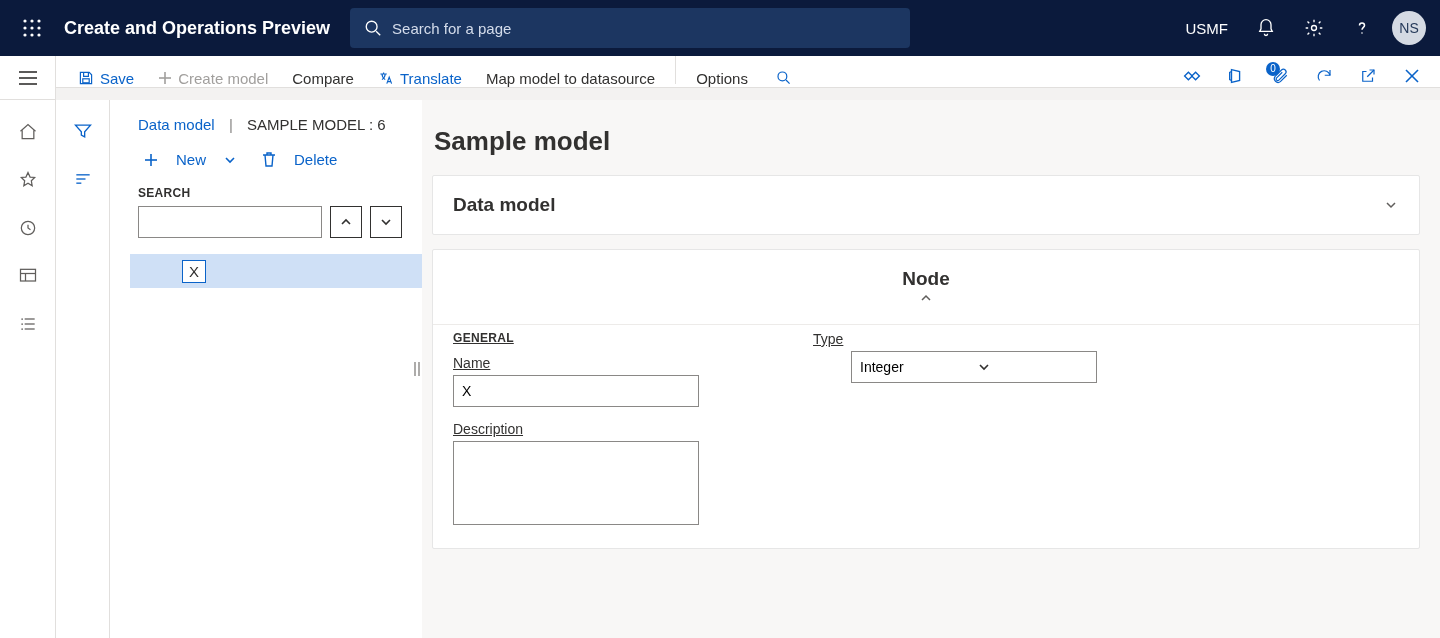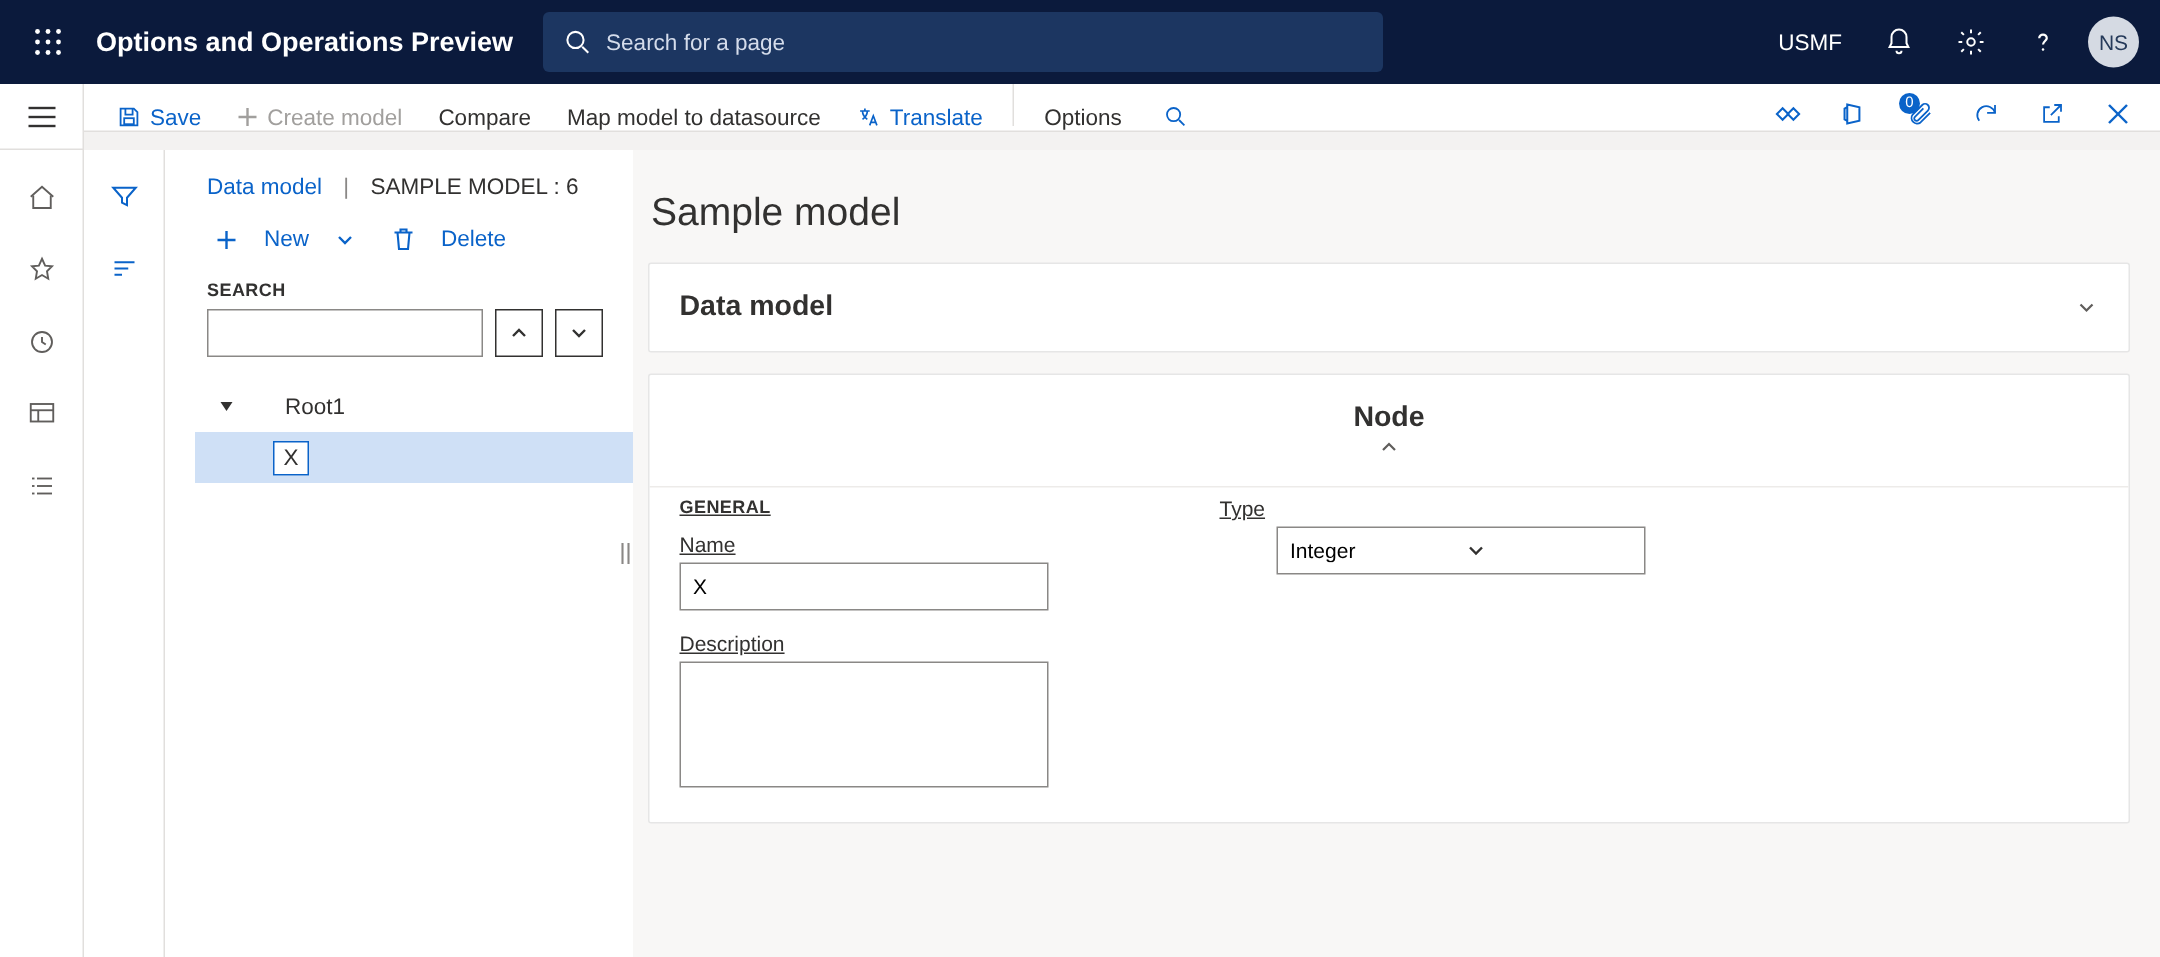--- a/index.html
+++ b/index.html
@@ -61,21 +61,21 @@
   .treepanel .node .pad { width:28px; }
   .treepanel .node .labelcell { padding: 2px 6px; border: 1px solid transparent; }
   .treepanel .node.selected { background: #cfe0f6; }
   .treepanel .node.selected .labelcell { border: 1px solid #0a63c9; background: #fff; }
 
   
   .draghandle { position: absolute; top: 0; left: 300px; width: 14px; bottom: 0; display:flex; align-items:center; justify-content:center; cursor: col-resize; color:#8a8886; }
 
   
   .detail { position: absolute; top: 0; left: 322px; right: 20px; bottom: 0; padding: 0; }
-  .detail h1 { font-size: 26px; font-weight: 400; padding: 26px 0 18px 2px; }
+  .detail h1 { font-size: 26px; font-weight: 700; padding: 26px 0 18px 2px; }
   .card { background: #fff; border: 1px solid #e6e6e6; border-radius: 2px; margin-bottom: 14px; }
   .card .chead { display:flex; align-items:center; justify-content:space-between; padding: 18px 20px; font-size: 19px; font-weight: 600; cursor:pointer; }
   .card .cbody { padding: 6px 20px 20px 20px; display:flex; gap: 60px; }
   .fcol { display:flex; flex-direction:column; gap: 14px; width: 300px; text-decoration: underline; }
   .fld label { display:block; font-size: 14px; color: #323130; margin-bottom: 4px; }
   .fld .section { font-size: 12px; font-weight: 700; letter-spacing: .3px; margin-bottom: 10px; }
   .fld input[type="text"], .fld select { width: 246px; height: 32px; border: 1px solid #8a8886; padding: 0 8px; font-size: 14px; background:#fff; outline:none; }
   .fld textarea { width: 246px; height: 84px; border: 1px solid #8a8886; padding: 6px 8px; font-size: 14px; background:#fff; outline:none; resize: none; }
   .selectwrap { position: relative; width: 186px; padding-left: 38px; }
   .selectwrap input { width: 186px; padding-right: 28px; }
@@ -96,21 +96,21 @@
           <circle cx="16" cy="2" r="1.6"></circle>
           <circle cx="2" cy="9" r="1.6"></circle>
           <circle cx="9" cy="9" r="1.6"></circle>
           <circle cx="16" cy="9" r="1.6"></circle>
           <circle cx="2" cy="16" r="1.6"></circle>
           <circle cx="9" cy="16" r="1.6"></circle>
           <circle cx="16" cy="16" r="1.6"></circle>
         </g>
       </svg>
   </div>
-  <div class="app-title">Options and Operations Preview</div>
+  <div class="app-title">Create and Operations Preview</div>
   <div class="search-wrap">
     <svg width="18" height="18" viewBox="0 0 20 20">
         <circle cx="8.5" cy="8.5" r="6" stroke="#fff" stroke-width="1.5" fill="none"></circle>
         <line x1="13.5" y1="13.5" x2="18" y2="18" stroke="#fff" stroke-width="1.5"></line>
       </svg>
     <input type="text" placeholder="Search for a page" style="">
   </div>
   <div class="right">
     <div class="txt">USMF</div>
     <div class="iconbtn">
@@ -157,29 +157,29 @@
   <div class="cmd disabled">
     <svg width="14" height="14" viewBox="0 0 14 14" stroke="#a19f9d" stroke-width="1.6">
         <line x1="7" y1="1" x2="7" y2="13"></line>
         <line x1="1" y1="7" x2="13" y2="7"></line>
       </svg>
     <span>Create model</span>
   </div>
   <div class="cmd">
     <span>Compare</span>
   </div>
-  <div class="cmd">
-    <span>Map model to datasource</span>
-  </div>
   <div class="cmd accent">
     <svg width="16" height="16" viewBox="0 0 20 20" fill="none" stroke="#0a63c9" stroke-width="1.4">
         <path d="M3 5h8M7 3v2M5 5c0 4 4 7 4 7M9 5c0 4-4 7-4 7"></path>
         <path d="M11 17l3-8 3 8M12 14.5h4"></path>
       </svg>
     <span>Translate</span>
+  </div>
+  <div class="cmd">
+    <span>Map model to datasource</span>
   </div>
   <div class="sep"></div>
   <div class="cmd">
     <span>Options</span>
   </div>
   <div class="cmd" style="padding:0 14px;">
     <svg width="16" height="16" viewBox="0 0 20 20">
         <circle cx="8" cy="8" r="5.5" stroke="#0a63c9" stroke-width="1.5" fill="none"></circle>
         <line x1="12.5" y1="12.5" x2="17" y2="17" stroke="#0a63c9" stroke-width="1.5"></line>
       </svg>
@@ -313,29 +313,20 @@
           </svg>
       </div>
       <div class="navsq">
         <svg width="14" height="14" viewBox="0 0 14 14" fill="none" stroke="#323130" stroke-width="1.6">
             <path d="M3 5l4 4 4-4"></path>
           </svg>
       </div>
     </div>
 
     <div class="tree">
-      <div class="node" style="padding-left:10px;">
-        <span class="twisty">
-          <svg width="10" height="10" viewBox="0 0 10 10" fill="#323130">
-              <path d="M1 2 L9 2 L5 8 Z"></path>
-            </svg>
-        </span>
-        <span class="pad"></span>
-        <span>Root1</span>
-      </div>
       <div class="node selected" style="padding-left:52px;">
         <span class="labelcell">X</span>
       </div>
     </div>
   </div>
 
   <div class="draghandle">
     <svg width="6" height="18" viewBox="0 0 6 18" stroke="#8a8886" stroke-width="1.4">
         <line x1="1" y1="2" x2="1" y2="16"></line>
         <line x1="5" y1="2" x2="5" y2="16"></line>

